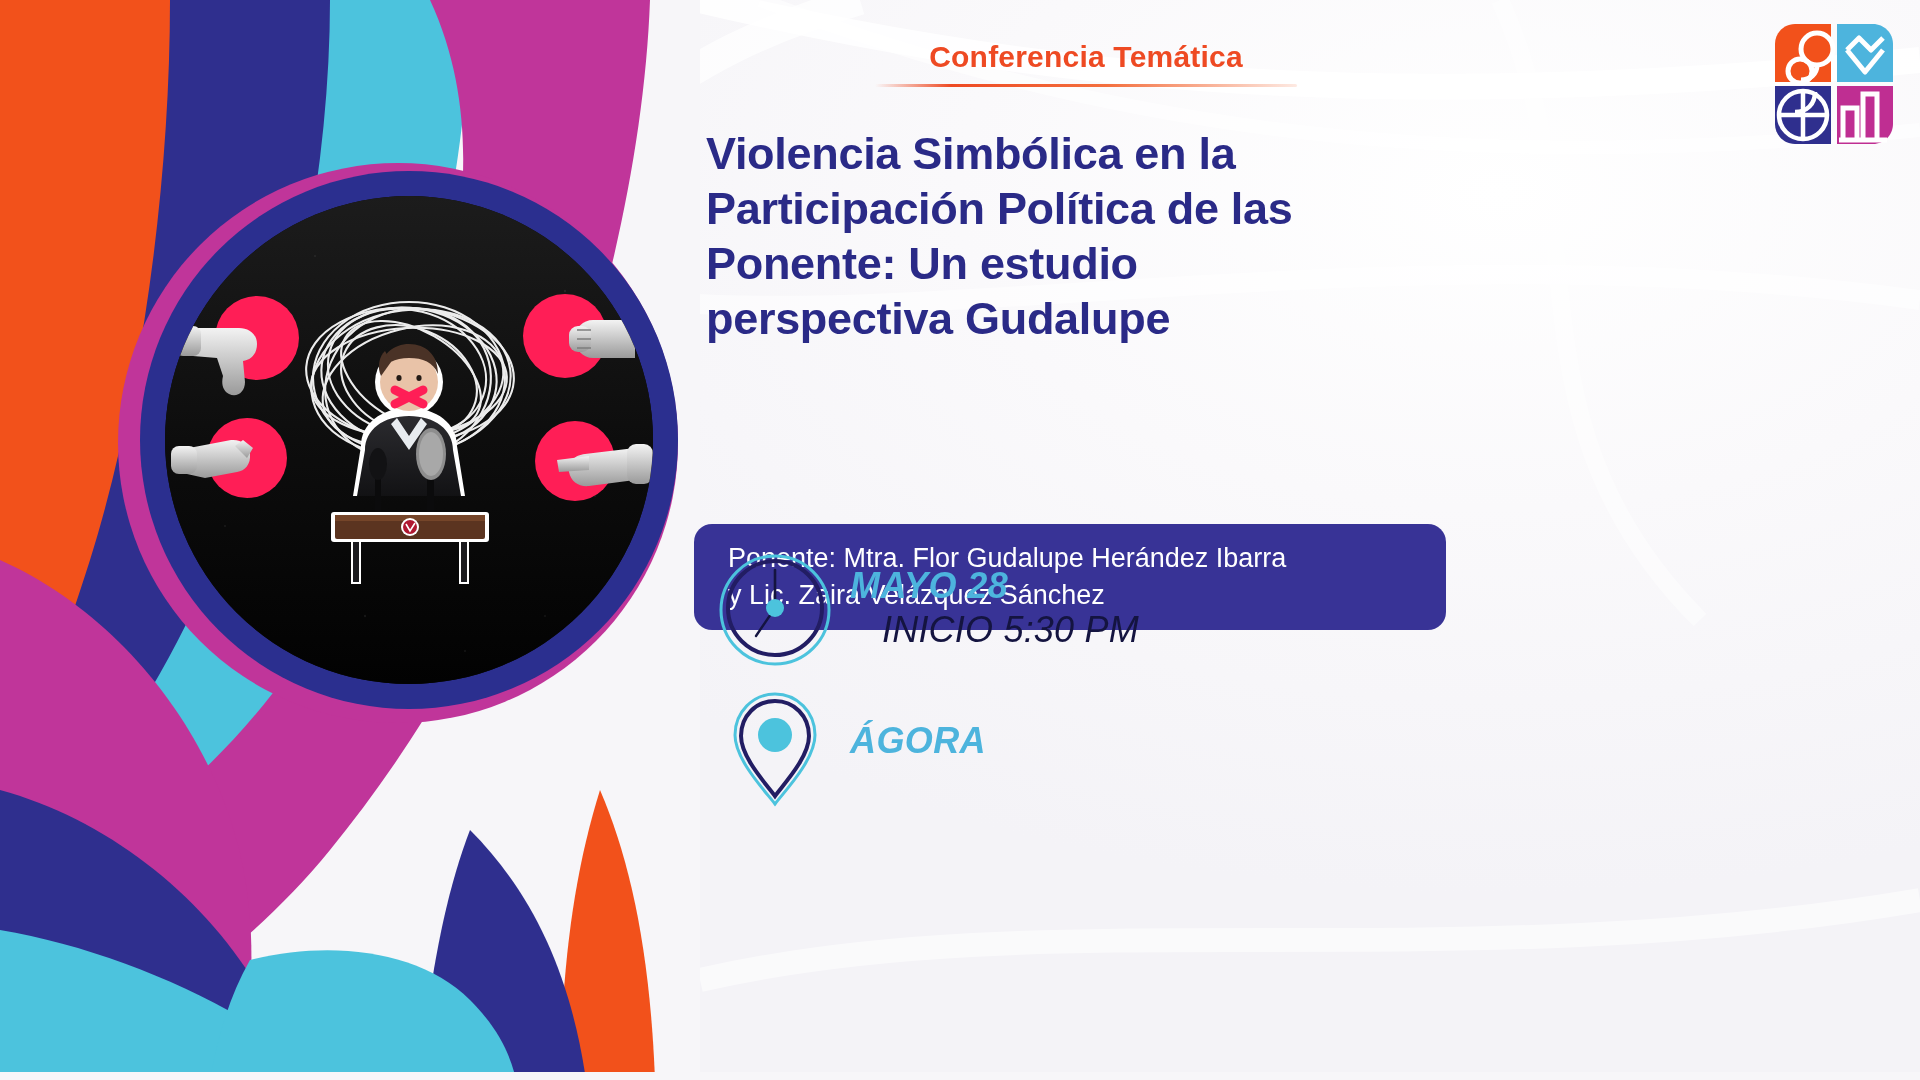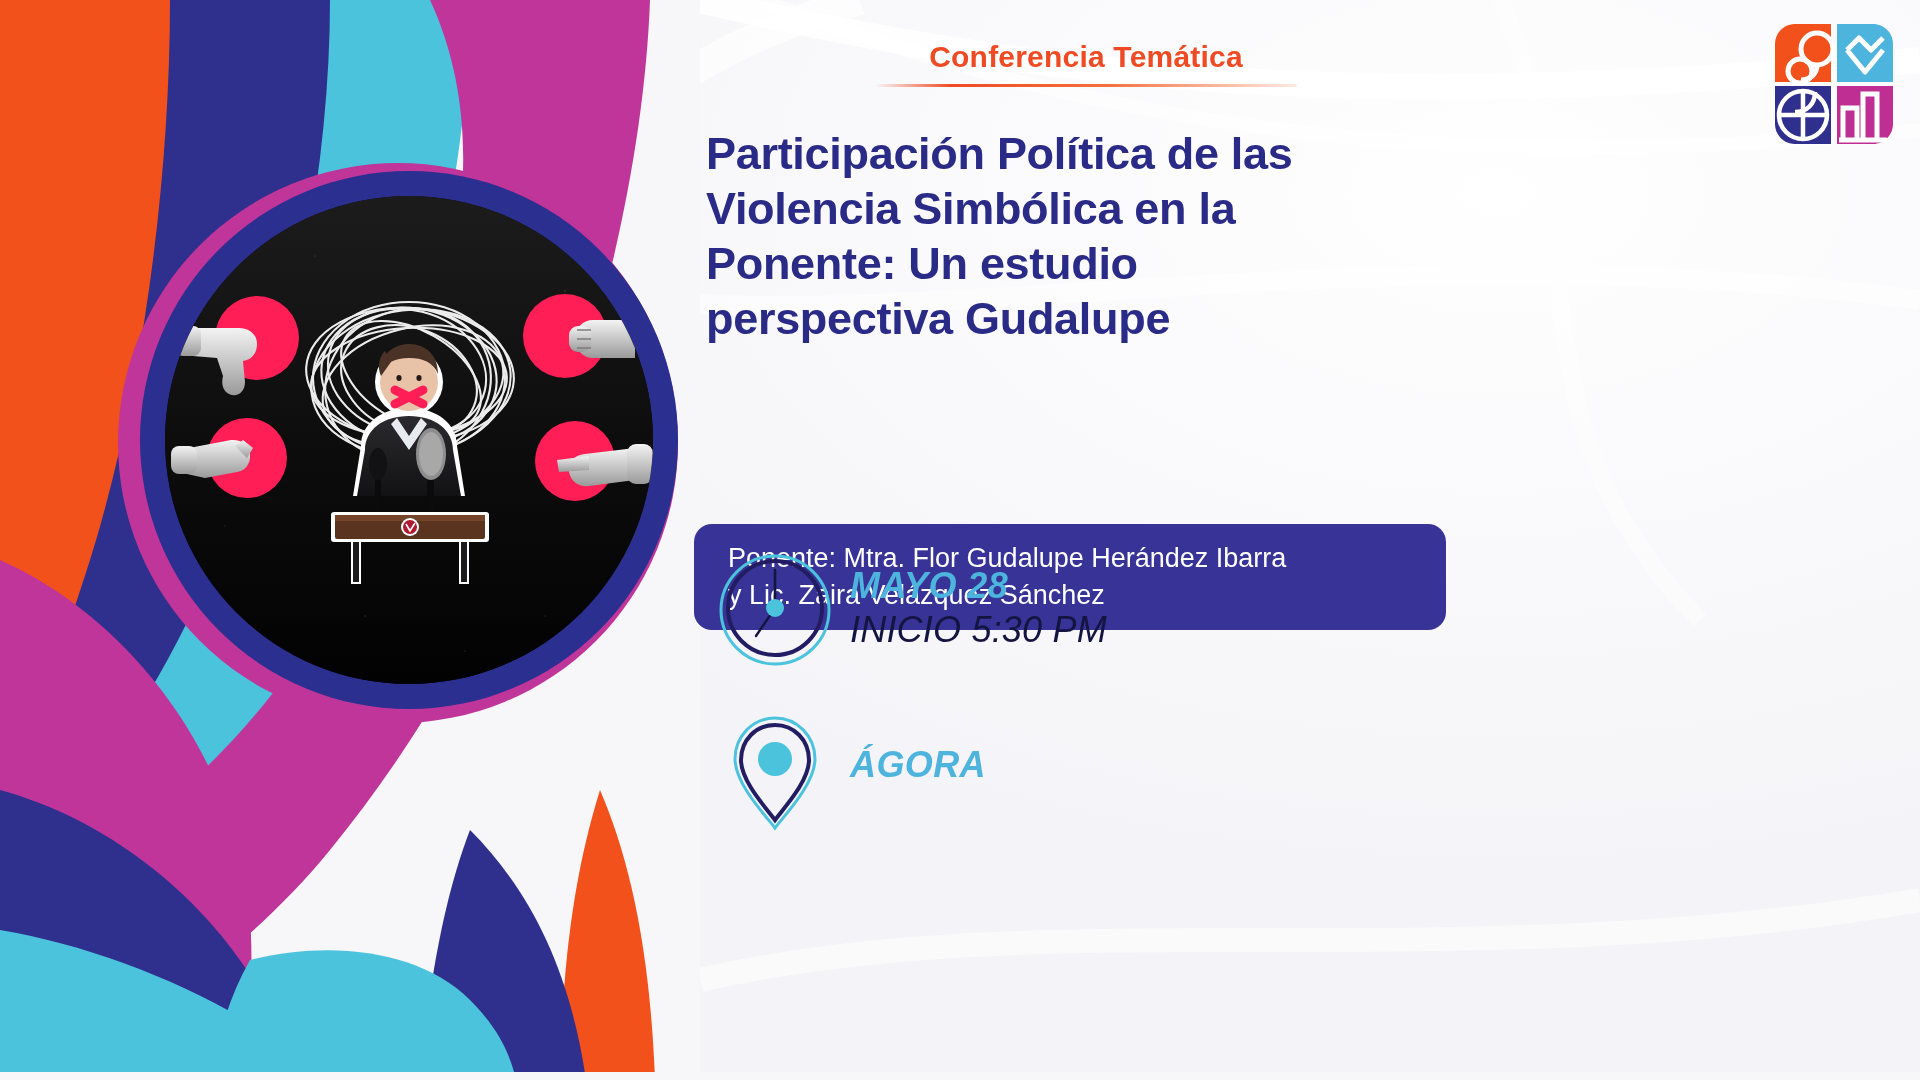--- a/index.html
+++ b/index.html
@@ -101,37 +101,38 @@
     line-height:37px;
     font-weight:normal;
     white-space:nowrap;
   }
 
   .infoblock{
     position:absolute; left:14px;
     display:flex; align-items:center;
   }
   #info-date{ top:548px; }
-  #info-place{ top:704px;align-items:center; }
+  #info-place{ top:680px;align-items:center; }
 
   .icon-slot{
     width:122px; height:122px;
     position:relative; flex:0 0 122px;
     margin-right:14px;
   }
   .info-text{ display:flex; flex-direction:column;font-style:italic; }
   .info-title{
     font-size:36px; font-weight:bold;
     color:#4db4dd; letter-spacing:.4px;
     line-height:42px;
   }
   .info-sub{
     font-size:36px; font-weight:normal;
     color:#141440; line-height:46px;
     letter-spacing:.2px;
+    margin-left:32px;
   }
 
   
   .logo{
     position:absolute; right:25px; top:22px;
     width:122px; height:124px;
   }
 </style>
 </head>
 <body>
@@ -300,22 +301,22 @@
   </div>
 
   <div class="content">
 
     <div class="kicker">
       <div class="ktxt">Conferencia Temática</div>
       <div class="krule"></div>
     </div>
 
     <div class="headline">
+      <div>Violencia Simbólica en la</div>
       <div>Participación Política de las</div>
-      <div>Violencia Simbólica en la</div>
       <div>Ponente: Un estudio</div>
       <div>perspectiva Gudalupe</div>
     </div>
 
     <div class="speaker-box">
       <div class="sline">Ponente: Mtra. Flor Gudalupe Herández Ibarra</div>
       <div class="sline">y Lic. Zaira Velázquez Sánchez</div>
     </div>
 
     <div class="infoblock" id="info-date">

